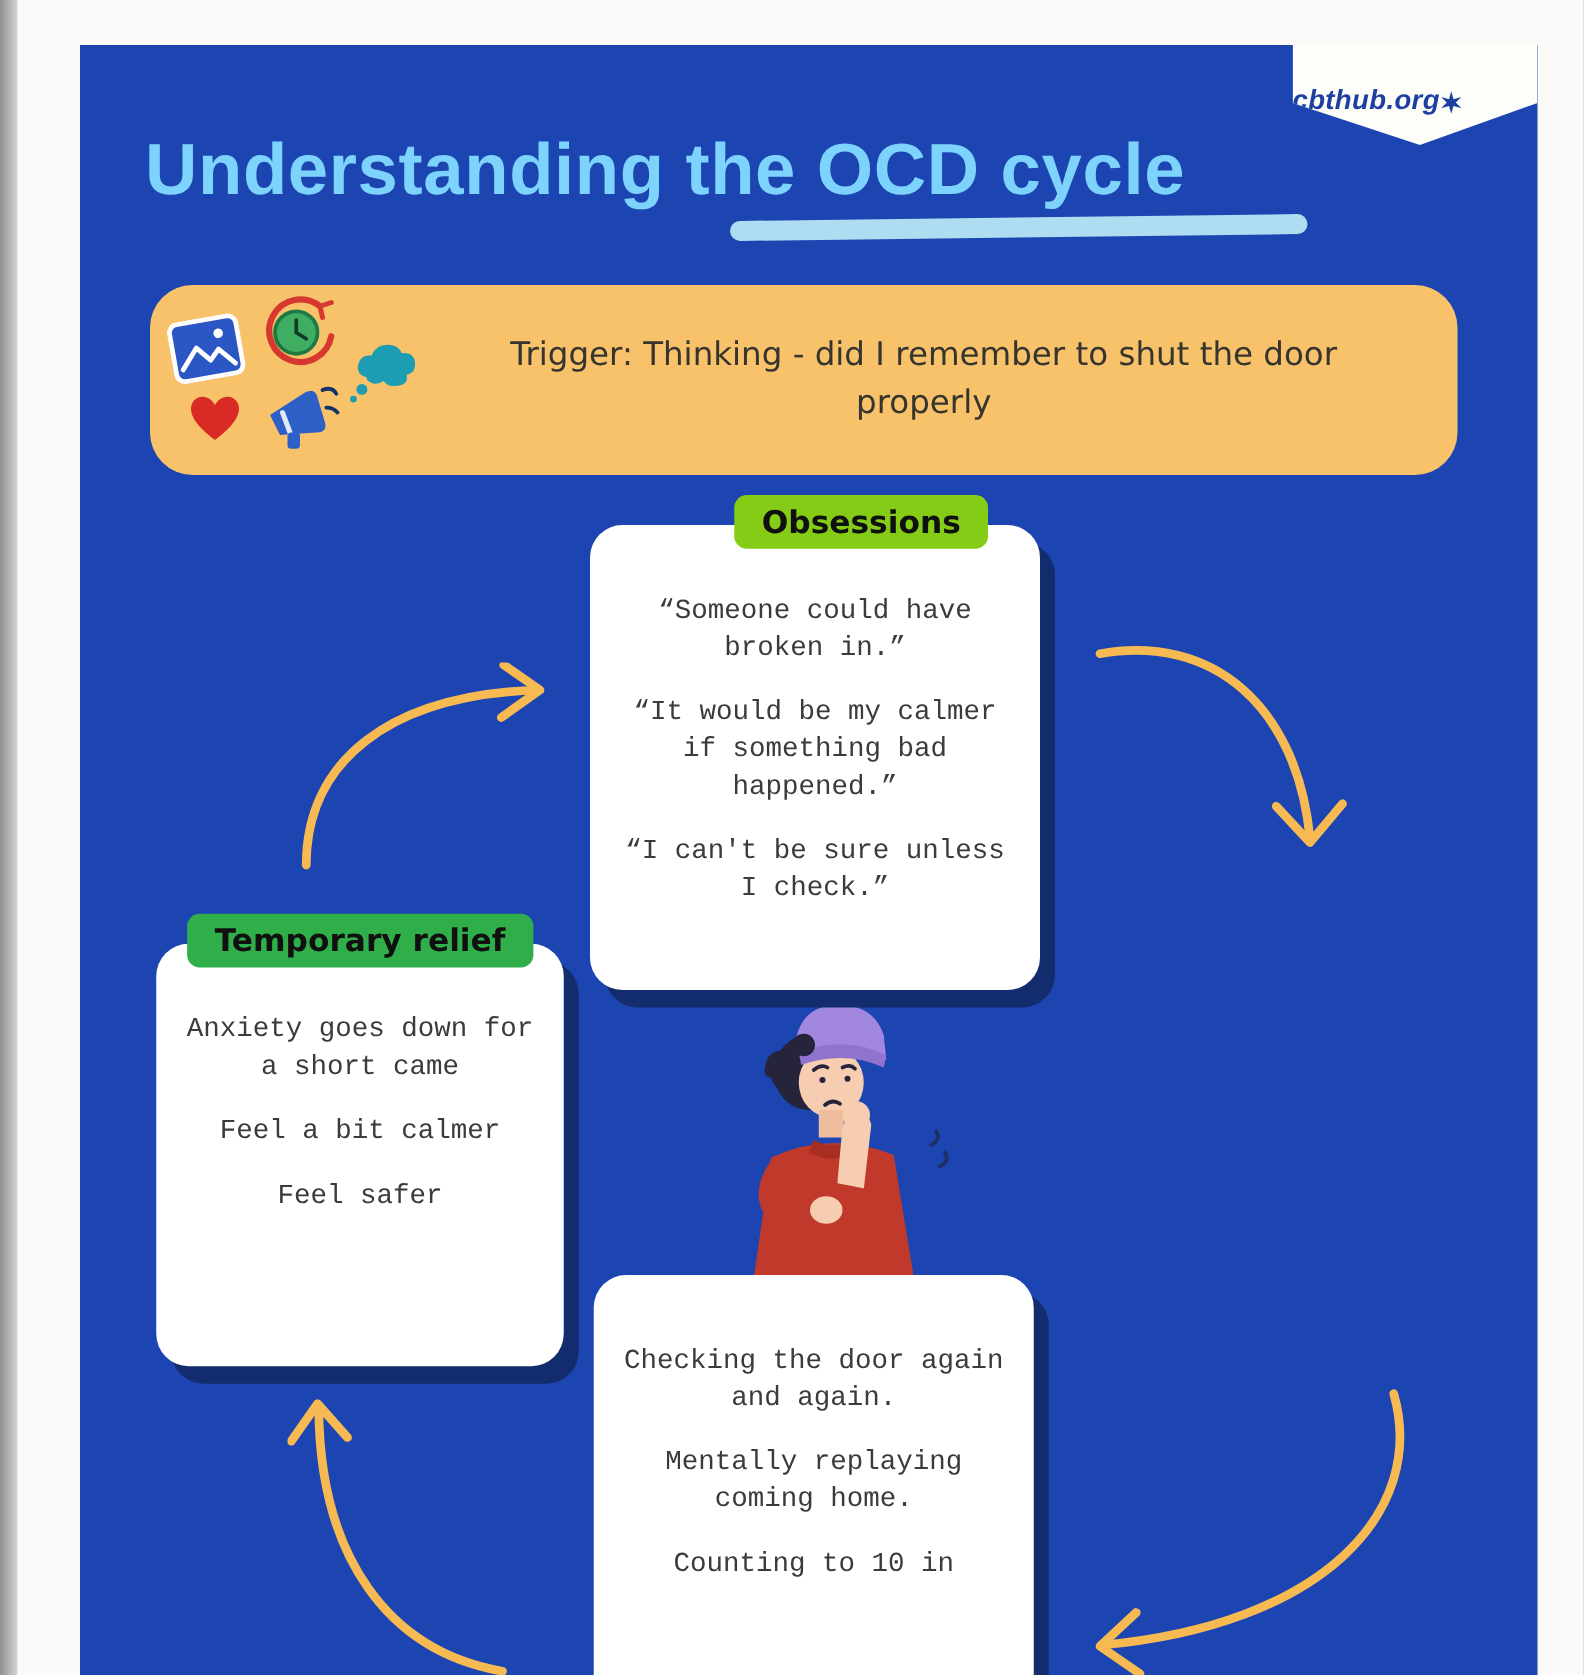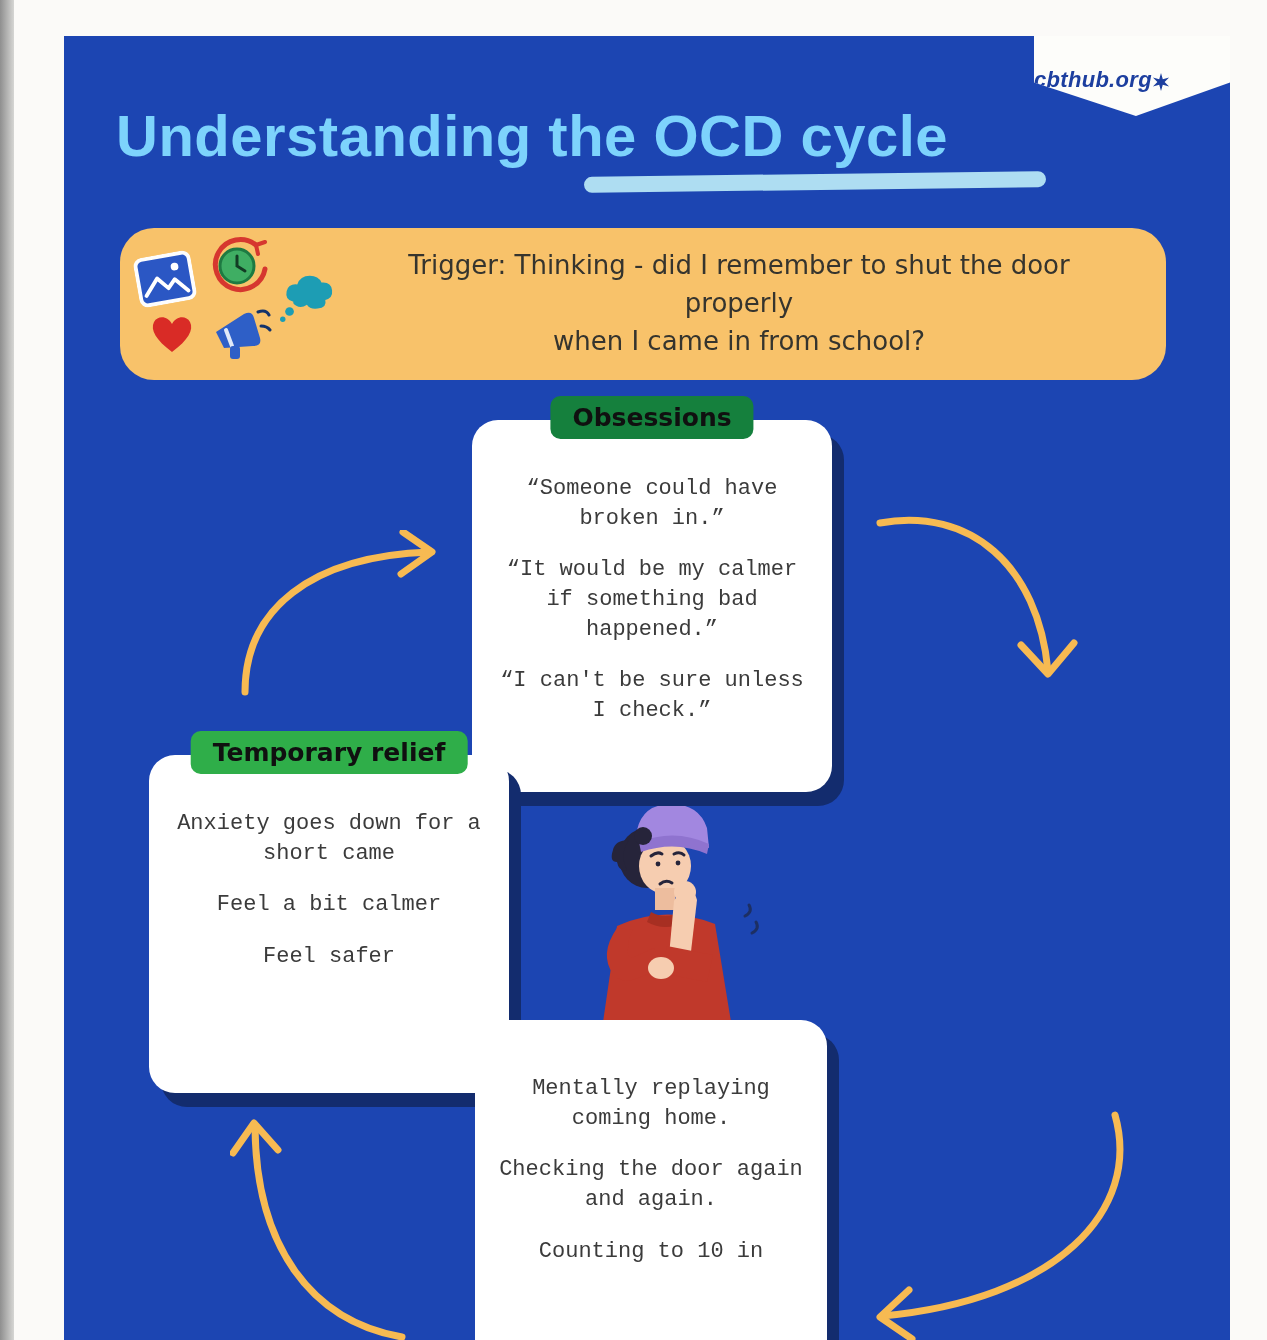--- a/index.html
+++ b/index.html
@@ -39,27 +39,27 @@
                  font-family:"DejaVu Sans", cursive; padding-right:48px; }
 
   
   .card { position:absolute; background:#ffffff; border-radius:26px;
           box-shadow:12px 14px 0 #132c6e; padding:54px 24px 20px; text-align:center; z-index:3; }
   .card p { font-family:Liberation Mono, monospace; font-size:22px; color:#3b3b3b;
             line-height:1.35; margin-bottom:22px; }
   .pill { position:absolute; top:-24px; left:50%; transform:translateX(-50%);
           padding:7px 22px; border-radius:10px; font-family:"DejaVu Sans", cursive;
           font-weight:bold; font-size:25px; color:#101010; white-space:nowrap; }
-  .pill-blue  { background:#15803d; }
+  .pill-blue  { background:#84cc16;margin-left:37px; }
   .pill-green { background:#2fae49; }
 
   .card-obsessions { left:408px; top:384px; width:360px; height:372px; }
   .card-feelings   { left:781px; top:719px; width:342px; height:338px; }
   .card-feelings p { margin-bottom:30px; }
-  .card-relief     { left:61px;  top:719px; width:360px; height:338px;margin-left:24px; }
+  .card-relief     { left:61px;  top:719px; width:326px; height:338px; }
   .card-compulsions{ left:411px; top:984px; width:352px; height:420px; }
 
   
   .arrow { position:absolute; z-index:1; }
   .arrow path { fill:none; stroke:#f7ba52; stroke-width:7; stroke-linecap:round; stroke-linejoin:round; }
   .person { position:absolute; left:495px; top:760px; z-index:2; }
 </style>
 </head>
 <body>
 
@@ -101,21 +101,20 @@
           <path d="M52 10 q8 -3 11 3 M55 24 q6 0 9 4" stroke="#13336b" stroke-width="3" fill="none" stroke-linecap="round"></path>
         </svg>
         <svg class="icon-bubble" width="58" height="54" viewBox="0 0 60 54">
           <path d="M18 32 q-9 -2 -7 -11 q2 -8 11 -7 q3 -9 13 -9 q9 0 12 7 q10 -1 11 8 q1 8 -7 10 q2 8 -8 9 q-8 1 -11 -4 q-6 4 -11 1 q-4 -2 -3 -4 z" fill="#1d9db4"></path>
           <circle cx="14" cy="42" r="4.5" fill="#1d9db4"></circle>
           <circle cx="7" cy="50" r="2.8" fill="#1d9db4"></circle>
         </svg>
       </div>
       <div class="banner-text">
         <div>Trigger: Thinking - did I remember to shut the door properly</div>
-        <div>when I came in from school?</div>
       </div>
     </div>
 
     <svg class="arrow" style="left:166px; top:494px;" width="220" height="180" viewBox="0 0 220 180">
       <path d="M 15 162 C 15 80, 80 26, 200 22"></path>
       <path d="M 173 2 L 202 22 L 171 44"></path>
     </svg>
     <svg class="arrow" style="left:806px; top:469px;" width="210" height="190" viewBox="0 0 210 190">
       <path d="M 10 18 C 100 2, 168 60, 178 166"></path>
       <path d="M 151 140 L 178 169 L 204 138"></path>
@@ -160,19 +159,19 @@
 
 
     <div class="card card-relief">
       <div class="pill pill-green">Temporary relief</div>
       <p>Anxiety goes down for a short came</p>
       <p>Feel a bit calmer</p>
       <p>Feel safer</p>
     </div>
 
     <div class="card card-compulsions">
+      <p>Checking the door again and again.</p>
       <p>Mentally replaying coming home.</p>
-      <p>Checking the door again and again.</p>
       <p>Counting to 10 in</p>
     </div>
 
   </div>
 </div>
 
 </body></html>

